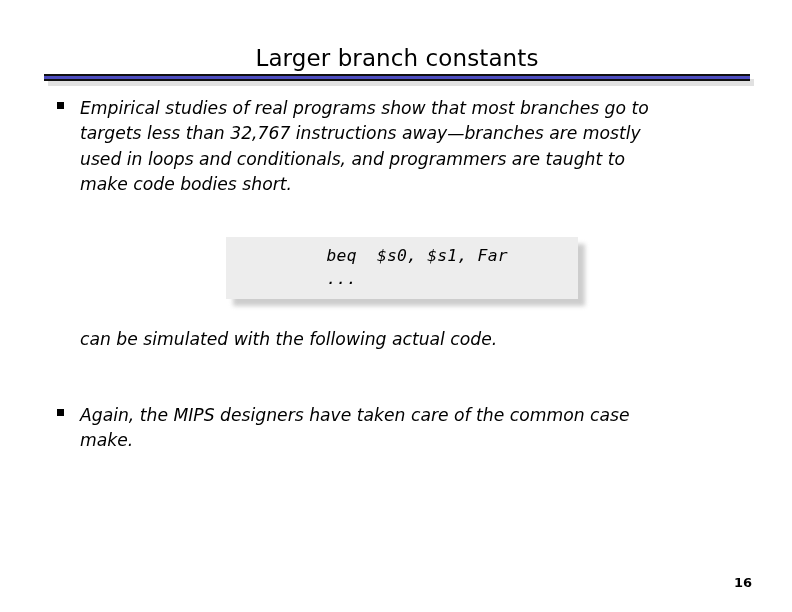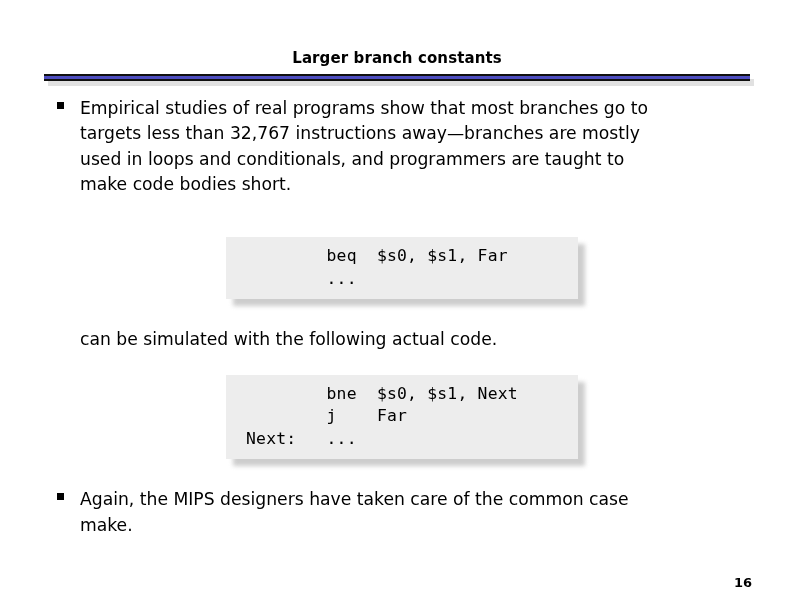--- a/index.html
+++ b/index.html
@@ -23,22 +23,22 @@
   }
 
   
   .slide-title {
     position: absolute;
     left: 44px;
     top: 44px;
     width: 706px;
     text-align: center;
     font-family: "DejaVu Sans", sans-serif;
-    font-size: 15px;
-    font-weight: 700;
+    font-size: 23px;
+    font-weight: 400;
     color: #000000;
     letter-spacing: 0.1px;
     line-height: 28px;
     white-space: nowrap;
   }
 
   
   .title-rule-wrap {
     position: absolute;
     left: 44px;
@@ -67,20 +67,21 @@
     border-bottom: 2px solid #101010;
     box-sizing: border-box;
   }
 
   
   .body-area {
     position: absolute;
     left: 0;
     top: 96px;
     width: 708px;
+    font-style: italic;
   }
 
   .bullet-row {
     position: relative;
     display: block;
     padding-left: 80px;
     padding-right: 42px;
     margin-bottom: 2px;
   }
   .bullet-marker {
@@ -187,28 +188,20 @@
         <div class="code-line">        ...</div>
       </div>
     </div>
 
     <div class="spacer-lg"></div>
 
     <div class="plain-row">can be simulated with the following actual code.</div>
 
     <div class="spacer-md"></div>
 
-    <div class="code-wrap">
-      <div class="code-shadow"></div>
-      <div class="code-box">
-        <div class="code-line">        bne  $s0, $s1, Next</div>
-        <div class="code-line">        j    Far</div>
-        <div class="code-line">Next:   ...</div>
-      </div>
-    </div>
 
     <div class="spacer-lg"></div>
 
     <div class="bullet-row">
       <span class="bullet-marker"></span>
       <div class="bullet-text">Again, the MIPS designers have taken care of the common case make.</div>
     </div>
 
   </div>
 

